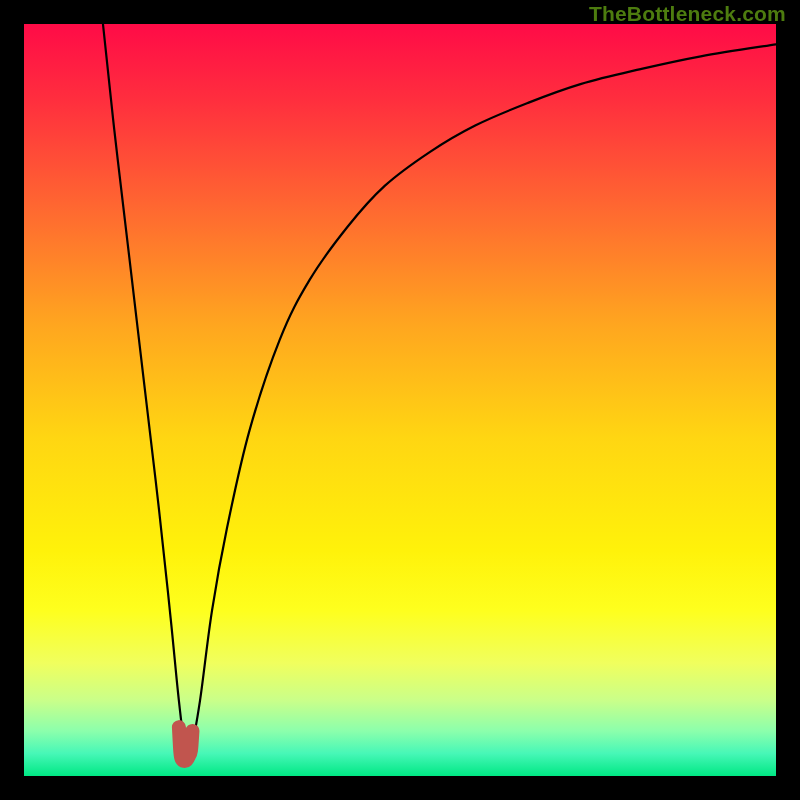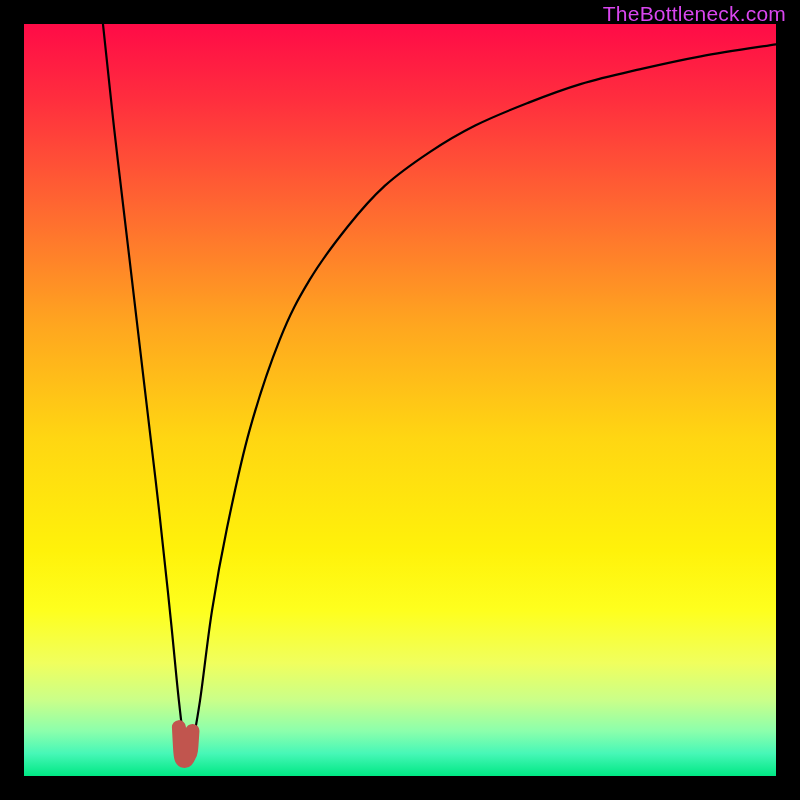--- a/index.html
+++ b/index.html
@@ -21,23 +21,23 @@
     left: 24px;
     top: 24px;
     width: 752px;
     height: 752px;
     overflow: hidden;
   }
   .watermark {
     position: absolute;
     top: 2px;
     right: 14px;
-    color: #d946ef;
+    color: #4d7c0f;
     font-size: 21px;
-    font-weight: 400;
+    font-weight: 700;
     letter-spacing: 0.2px;
     z-index: 10;
   }
   svg { display: block; }
 </style>
 </head>
 <body>
 
 <div class="frame">
 

